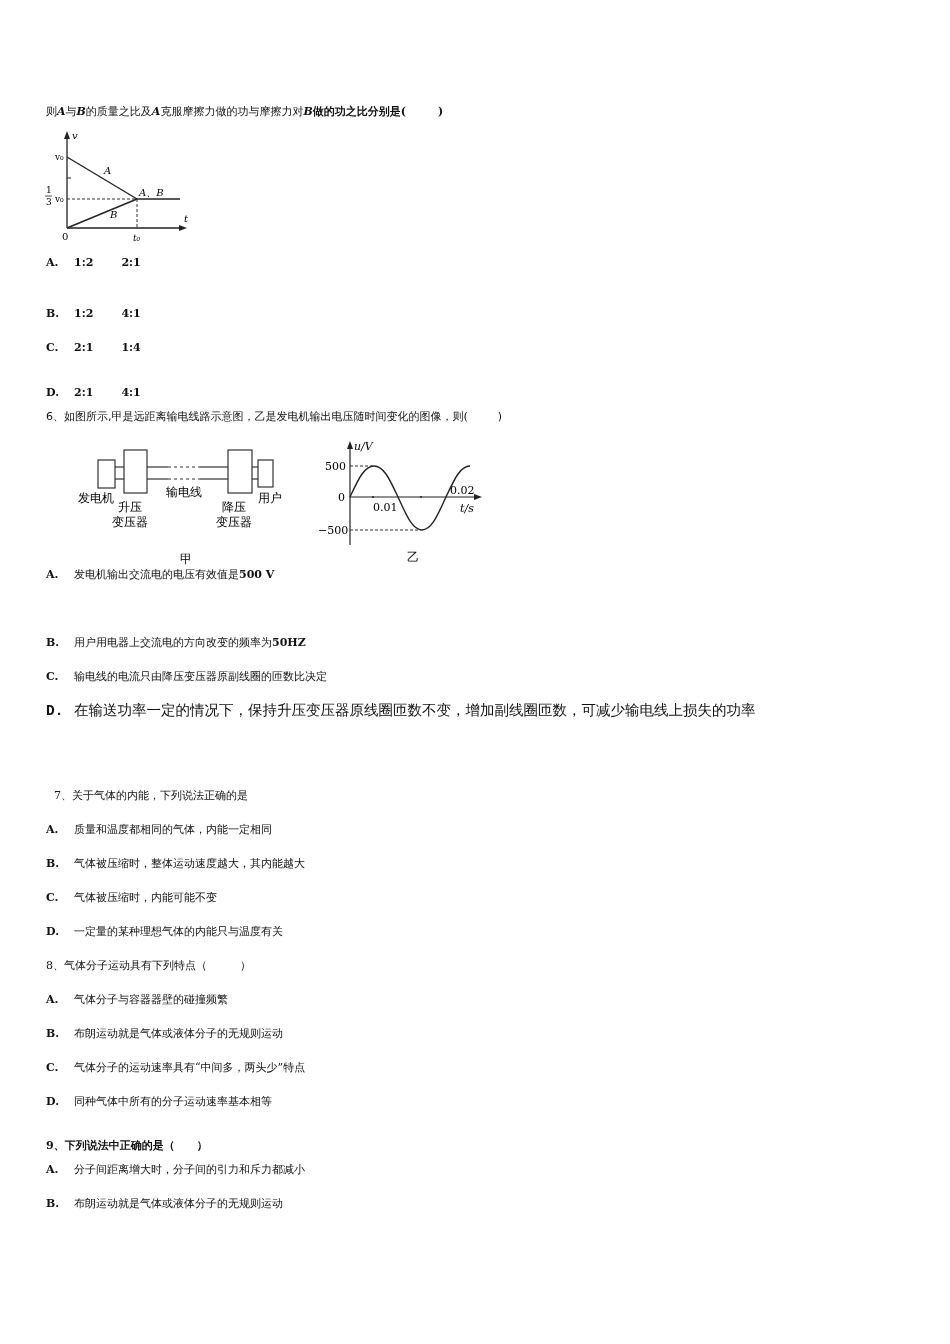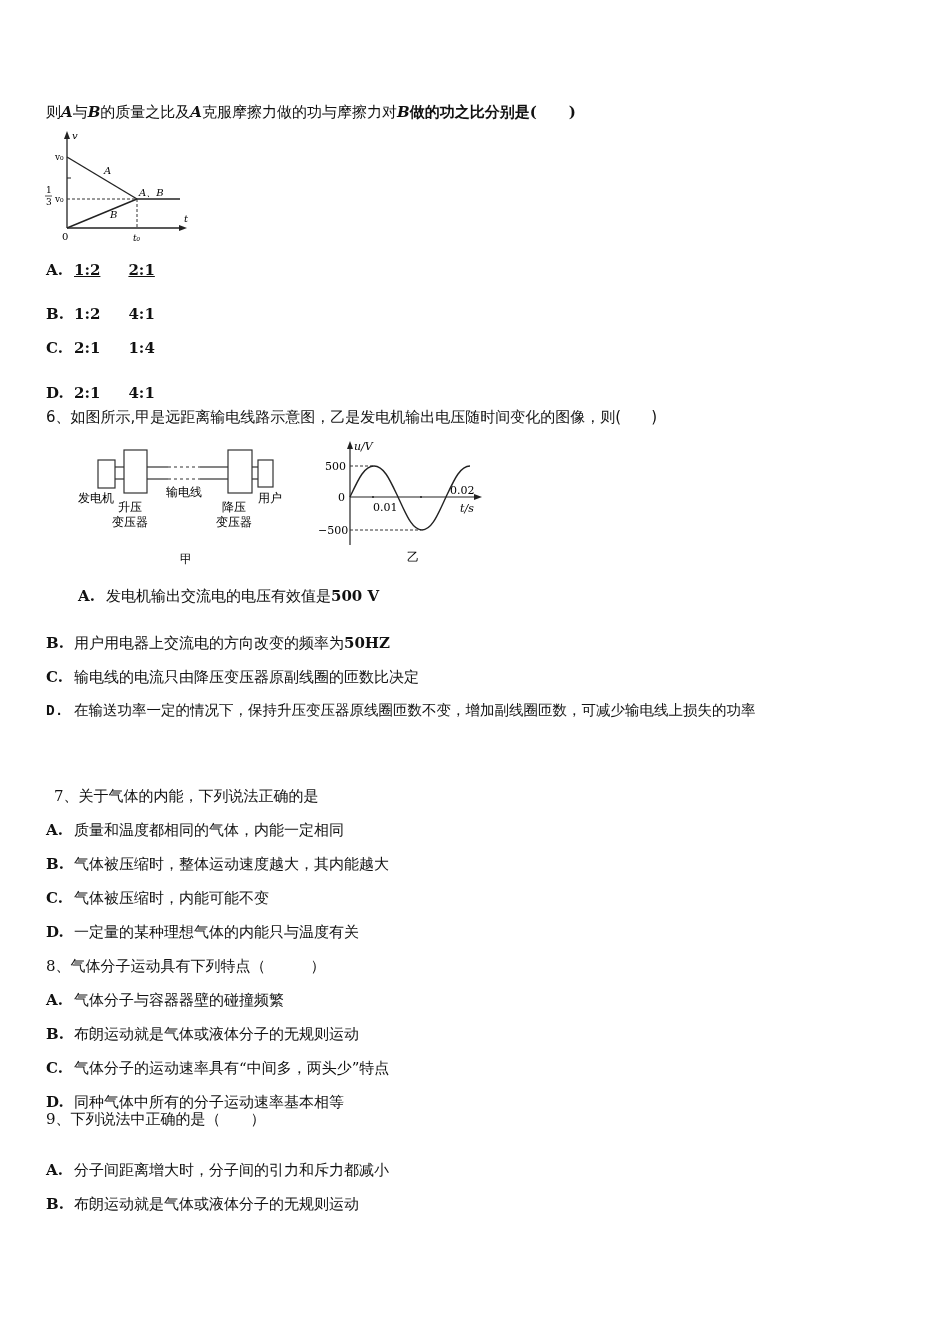--- a/index.html
+++ b/index.html
@@ -1,18 +1,18 @@
 <!DOCTYPE html>
 <html><head>
 <meta charset="utf-8">
 <style>
   html, body { margin:0; padding:0; background:#ffffff; }
   body { width:950px; height:1344px; position:relative; overflow:hidden;
          font-family: "DejaVu Serif", "Liberation Serif", serif; color:#111; }
-  .line { position:absolute; left:46px; font-size:15px; line-height:20px; white-space:nowrap; }
+  .line { position:absolute; left:46px; font-size:11px; line-height:20px; white-space:nowrap; }
   .opt-letter { font-weight:bold; display:inline-block; width:28px; }
   .bold { font-weight:bold; }
   .ital { font-style:italic; font-weight:bold; }
   .gap { display:inline-block; width:28px; }
   .para { position:absolute; left:46px; width:870px; font-size:15px; line-height:24px; }
   svg text { font-family: "DejaVu Serif", "Liberation Serif", serif; }
 </style>
 </head>
 <body>
 
@@ -45,21 +45,21 @@
   <line x1="45" y1="196" x2="52" y2="196" stroke="#222" stroke-width="0.8"></line>
   <text x="46" y="205" font-size="9">3</text>
   <text x="55" y="202" font-size="9">v₀</text>
   <text x="62" y="240" font-size="10">0</text>
   <text x="133" y="241" font-size="9" font-style="italic">t₀</text>
   <text x="104" y="174" font-size="10" font-style="italic">A</text>
   <text x="110" y="218" font-size="10" font-style="italic">B</text>
   <text x="139" y="196" font-size="10" font-style="italic">A、B</text>
 </svg>
 
-<div class="line bold" style="top:260px;text-decoration:underline;">
+<div class="line bold" style="top:253px;">
   <span class="opt-letter">A.</span><span>1:2</span><span class="gap"></span><span>2:1</span>
 </div>
 <div class="line bold" style="top:304px;">
   <span class="opt-letter">B.</span><span>1:2</span><span class="gap"></span><span>4:1</span>
 </div>
 <div class="line bold" style="top:338px;">
   <span class="opt-letter">C.</span><span>2:1</span><span class="gap"></span><span>1:4</span>
 </div>
 <div class="line bold" style="top:372px;margin-top:11px;">
   <span class="opt-letter">D.</span><span>2:1</span><span class="gap"></span><span>4:1</span>
@@ -118,21 +118,21 @@
   <text x="354" y="450" font-size="11" font-style="italic">u/V</text>
   <text x="325" y="470" font-size="11">500</text>
   <text x="338" y="501" font-size="11">0</text>
   <text x="318" y="534" font-size="11">−500</text>
   <text x="373" y="511" font-size="11">0.01</text>
   <text x="450" y="494" font-size="11">0.02</text>
   <text x="460" y="512" font-size="11" font-style="italic">t/s</text>
   <text x="407" y="561" font-size="12">乙</text>
 </svg>
 
-<div class="line" style="top:586px;margin-left:32px;">
+<div class="line" style="top:565px;">
   <span class="opt-letter">A.</span><span>发电机输出交流电的电压有效值是</span><span class="bold">500 V</span>
 </div>
 <div class="line" style="top:633px;">
   <span class="opt-letter">B.</span><span>用户用电器上交流电的方向改变的频率为</span><span class="bold">50HZ</span>
 </div>
 <div class="line" style="top:667px;">
   <span class="opt-letter">C.</span><span>输电线的电流只由降压变压器原副线圈的匝数比决定</span>
 </div>
 <div class="line" style="top:701px;font-size:14.5px;font-family:Liberation Mono, monospace;">
   <span class="opt-letter">D.</span><span>在输送功率一定的情况下，保持升压变压器原线圈匝数不变，增加副线圈匝数，可减少输电线上损失的功率</span>
@@ -162,19 +162,19 @@
 <div class="line" style="top:1024px;">
   <span class="opt-letter">B.</span><span>布朗运动就是气体或液体分子的无规则运动</span>
 </div>
 <div class="line" style="top:1058px;">
   <span class="opt-letter">C.</span><span>气体分子的运动速率具有“中间多，两头少”特点</span>
 </div>
 <div class="line" style="top:1092px;">
   <span class="opt-letter">D.</span><span>同种气体中所有的分子运动速率基本相等</span>
 </div>
 
-<div class="line" style="top:1109px;">9、下列说法中正确的是（　　）</div>
+<div class="line" style="top:1136px;font-weight:bold;">9、下列说法中正确的是（　　）</div>
 <div class="line" style="top:1160px;">
   <span class="opt-letter">A.</span><span>分子间距离增大时，分子间的引力和斥力都减小</span>
 </div>
 <div class="line" style="top:1194px;">
   <span class="opt-letter">B.</span><span>布朗运动就是气体或液体分子的无规则运动</span>
 </div>
 
 </body></html>

